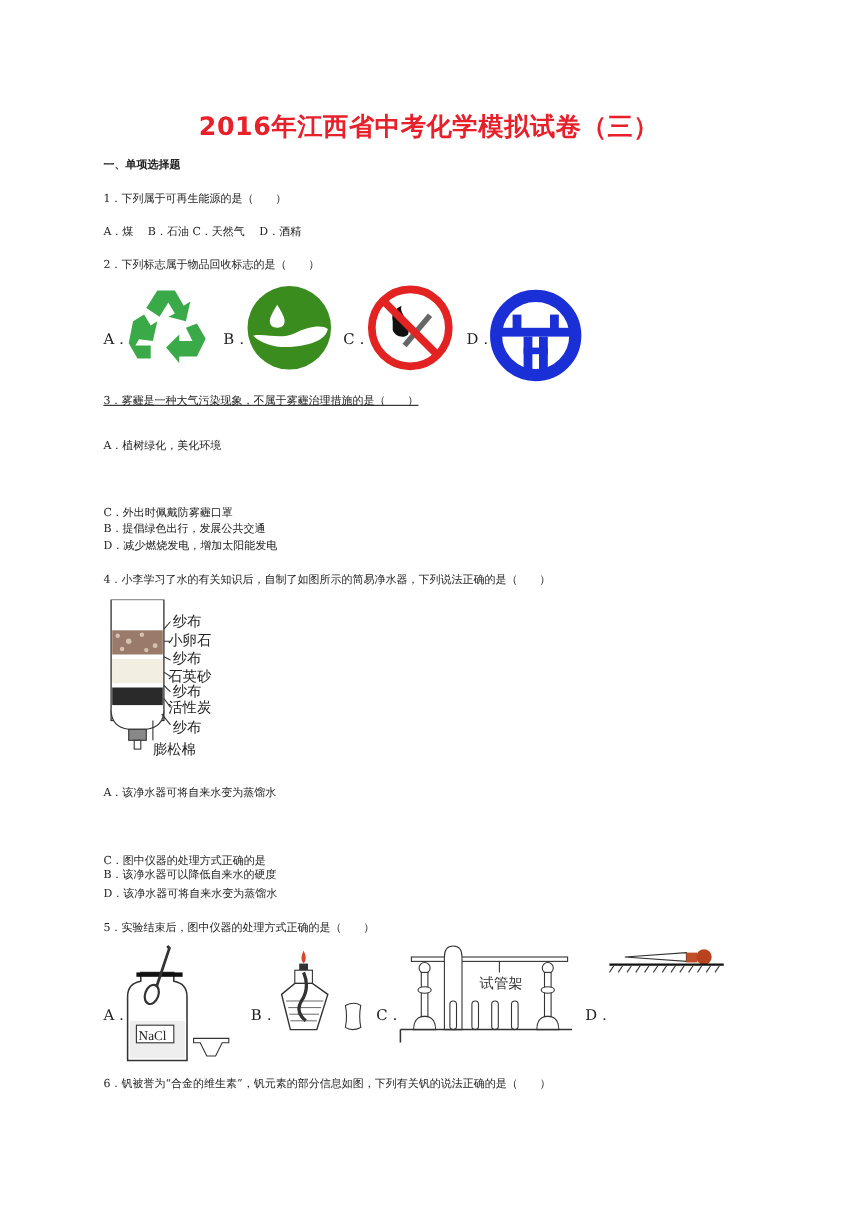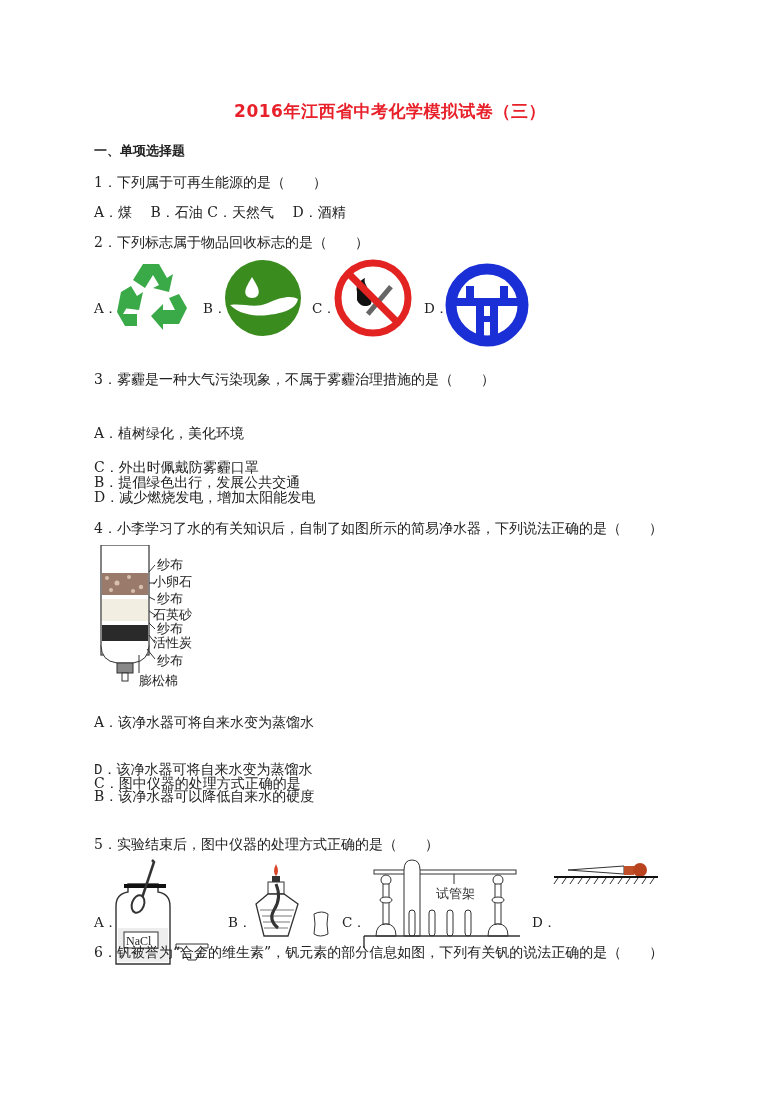--- a/index.html
+++ b/index.html
@@ -1,20 +1,20 @@
 <!DOCTYPE html>
 <html><head>
 <meta charset="utf-8">
 <style>
   html,body{margin:0;padding:0;background:#fff;}
   body{width:780px;height:1105px;position:relative;overflow:hidden;font-family:"DejaVu Serif","Liberation Serif",serif;color:#222;}
   .abs{position:absolute;}
-  .title{left:0;width:780px;top:100px;text-align:center;color:#e8202a;font-family:"DejaVu Sans","Liberation Sans",sans-serif;font-weight:bold;font-size:17px;letter-spacing:0.5px;}
-  .line{position:absolute;left:94px;font-size:14px;white-space:nowrap;line-height:18px;}
-  .section{font-weight:bold;font-family:"DejaVu Sans","Liberation Sans",sans-serif;font-size:13px;}
+  .title{left:0;width:780px;top:100px;text-align:center;color:#e8202a;font-family:"DejaVu Sans","Liberation Sans",sans-serif;font-weight:bold;font-size:23px;letter-spacing:0.5px;}
+  .line{position:absolute;left:94px;font-size:10px;white-space:nowrap;line-height:18px;}
+  .section{font-weight:bold;font-family:"DejaVu Sans","Liberation Sans",sans-serif;font-size:10px;}
   .opt-label{position:absolute;font-size:13.5px;}
   .img{position:absolute;}
   .lbl{font-family:"DejaVu Sans","Liberation Sans",sans-serif;font-size:13px;fill:#222;}
 </style>
 </head>
 <body>
 
 <div class="abs title">2016年江西省中考化学模拟试卷（三）</div>
 
 <div class="line section" style="top:142px;">一、单项选择题</div>
@@ -54,22 +54,22 @@
   <g fill="#1a2fd6">
     <rect x="8" y="36" width="70" height="8"></rect>
     <rect x="22" y="24" width="8" height="14"></rect>
     <rect x="56" y="24" width="8" height="14"></rect>
     <rect x="32" y="44" width="8" height="30"></rect>
     <rect x="46" y="44" width="8" height="30"></rect>
     <rect x="32" y="54" width="22" height="6"></rect>
   </g>
 </svg>
 
-<div class="line" style="top:370px;">3．雾霾是一种大气污染现象，不属于雾霾治理措施的是（　　）</div>
-<div class="line" style="top:397px;margin-top:27px;">A．植树绿化，美化环境</div>
+<div class="line" style="top:356px;text-decoration:underline;">3．雾霾是一种大气污染现象，不属于雾霾治理措施的是（　　）</div>
+<div class="line" style="top:397px;">A．植树绿化，美化环境</div>
 <div class="line" style="top:427px;margin-top:46px;">B．提倡绿色出行，发展公共交通</div>
 <div class="line" style="top:458px;">C．外出时佩戴防雾霾口罩</div>
 <div class="line" style="top:488px;text-align:right;">D．减少燃烧发电，增加太阳能发电</div>
 
 <div class="line" style="top:519px;">4．小李学习了水的有关知识后，自制了如图所示的简易净水器，下列说法正确的是（　　）</div>
 
 <svg class="img" style="left:95px;top:545px;" width="110" height="145" viewBox="0 0 110 145">
   <rect x="6" y="0" width="48" height="110" fill="none" stroke="#333" stroke-width="1.2"></rect>
   <rect x="7" y="28" width="46" height="22" fill="#9a7a6a"></rect>
   <g fill="#d8c0b0">
@@ -101,21 +101,21 @@
   <text class="lbl" x="58" y="74">石英砂</text>
   <text class="lbl" x="62" y="88">纱布</text>
   <text class="lbl" x="58" y="102">活性炭</text>
   <text class="lbl" x="62" y="120">纱布</text>
   <text class="lbl" x="44" y="140">膨松棉</text>
 </svg>
 
 <div class="line" style="top:713px;">A．该净水器可将自来水变为蒸馏水</div>
 <div class="line" style="top:743px;margin-top:44px;">B．该净水器可以降低自来水的硬度</div>
 <div class="line" style="top:774px;">C．图中仪器的处理方式正确的是</div>
-<div class="line" style="top:761px;font-family:Liberation Mono, monospace;">D．该净水器可将自来水变为蒸馏水</div>
+<div class="line" style="top:804px;">D．该净水器可将自来水变为蒸馏水</div>
 
 <div class="line" style="top:835px;">5．实验结束后，图中仪器的处理方式正确的是（　　）</div>
 
 <div class="opt-label" style="left:94px;top:914px;">A．</div>
 <svg class="img" style="left:112px;top:858px;" width="100" height="110" viewBox="0 0 100 110">
   <path d="M4 48 Q4 36 16 34 L16 26 L46 26 L46 34 Q58 36 58 48 L58 106 L4 106 Z" fill="#fff" stroke="#333" stroke-width="1.4"></path>
   <rect x="12" y="26" width="42" height="4" fill="#111"></rect>
   <rect x="6" y="70" width="50" height="34" fill="#eee"></rect>
   <path d="M40 2 L42 4 L30 40" stroke="#333" stroke-width="2.5" fill="none"></path>
   <ellipse cx="26" cy="46" rx="6" ry="9" fill="#fff" stroke="#333" stroke-width="2" transform="rotate(20 26 46)"></ellipse>
@@ -180,13 +180,13 @@
       <line x1="54" y1="18" x2="50" y2="24"></line>
       <line x1="62" y1="18" x2="58" y2="24"></line>
       <line x1="70" y1="18" x2="66" y2="24"></line>
       <line x1="78" y1="18" x2="74" y2="24"></line>
       <line x1="86" y1="18" x2="82" y2="24"></line>
       <line x1="94" y1="18" x2="90" y2="24"></line>
       <line x1="102" y1="18" x2="98" y2="24"></line>
     </g>
 </svg>
 
-<div class="line" style="top:943px;text-align:right;">6．钒被誉为“合金的维生素”，钒元素的部分信息如图，下列有关钒的说法正确的是（　　）</div>
+<div class="line" style="top:977px;text-align:right;">6．钒被誉为“合金的维生素”，钒元素的部分信息如图，下列有关钒的说法正确的是（　　）</div>
 
 </body></html>

